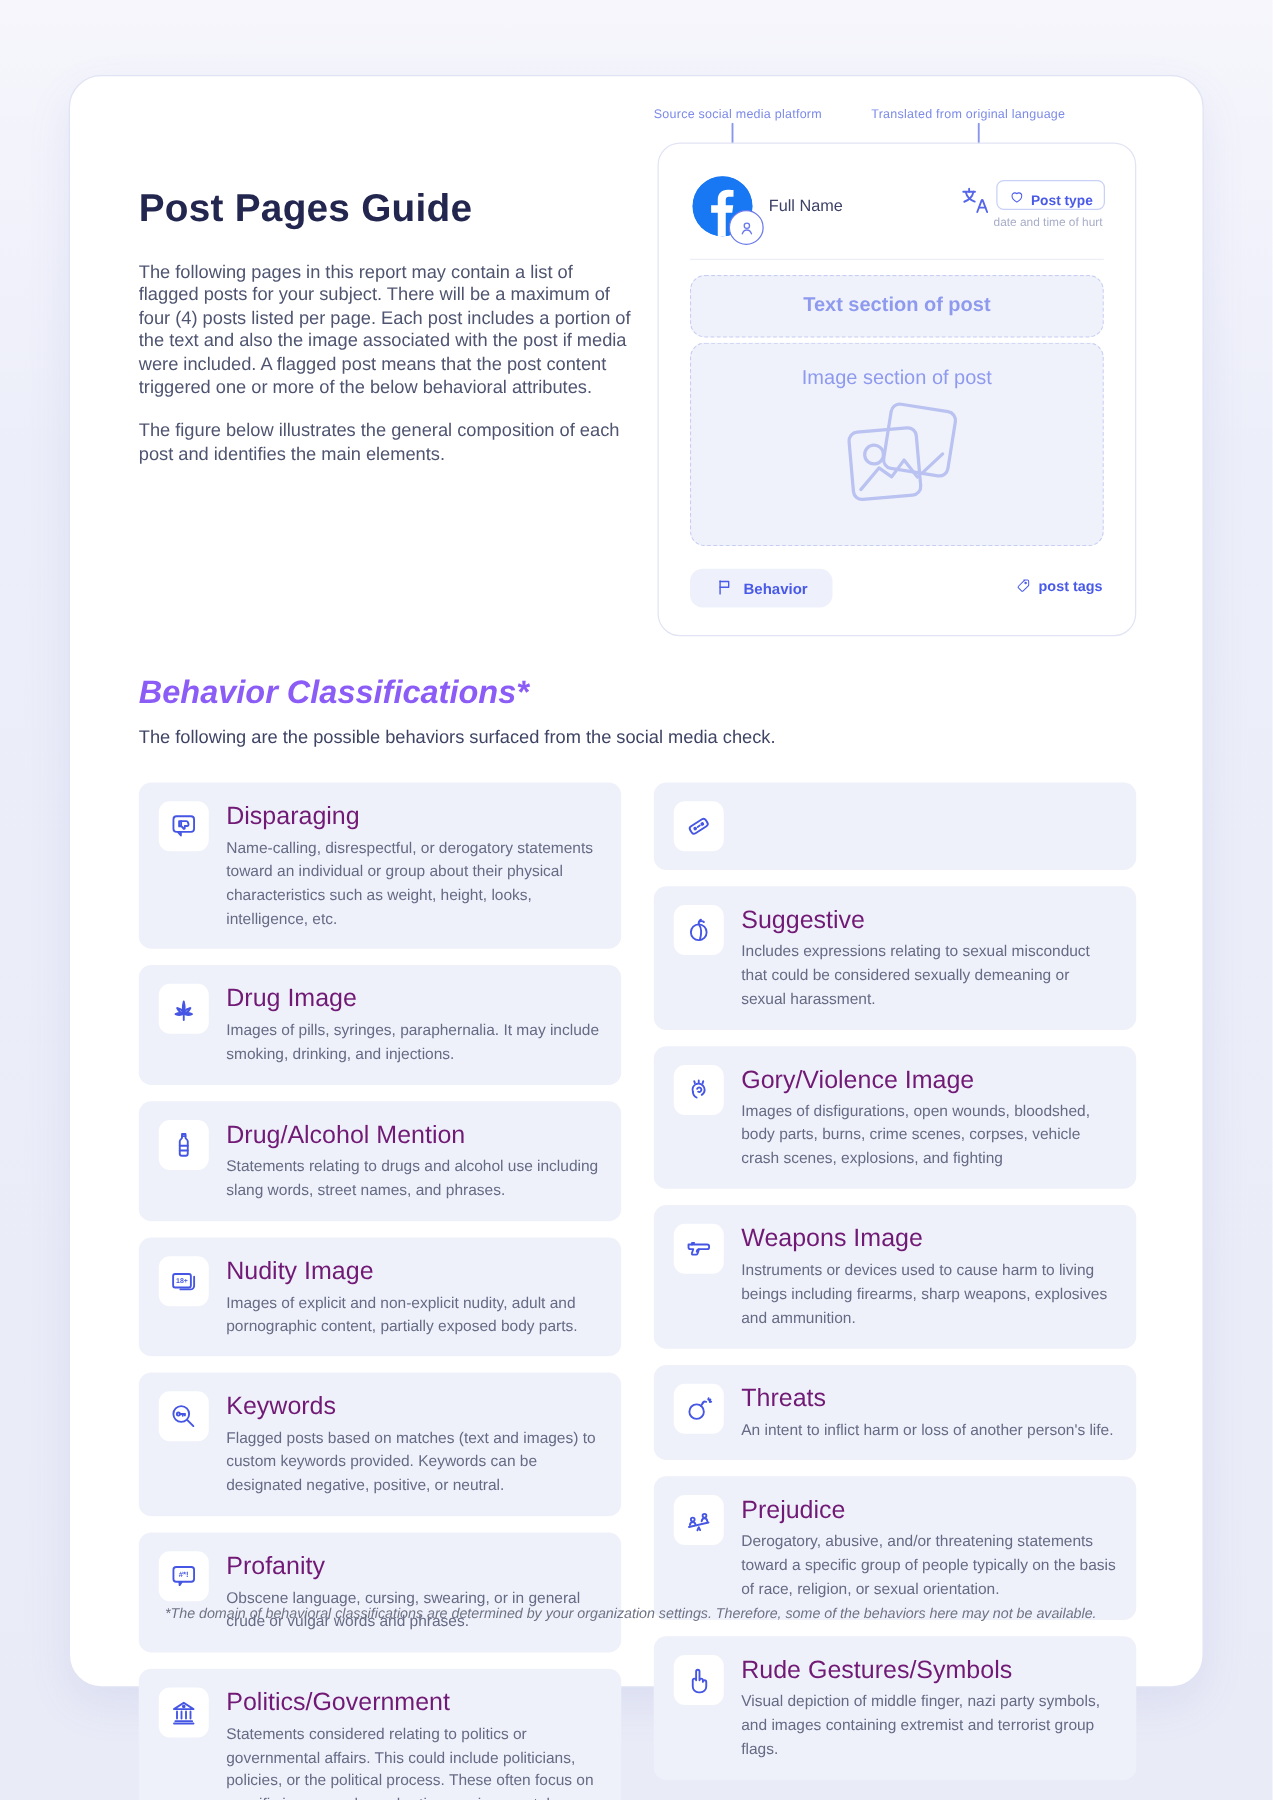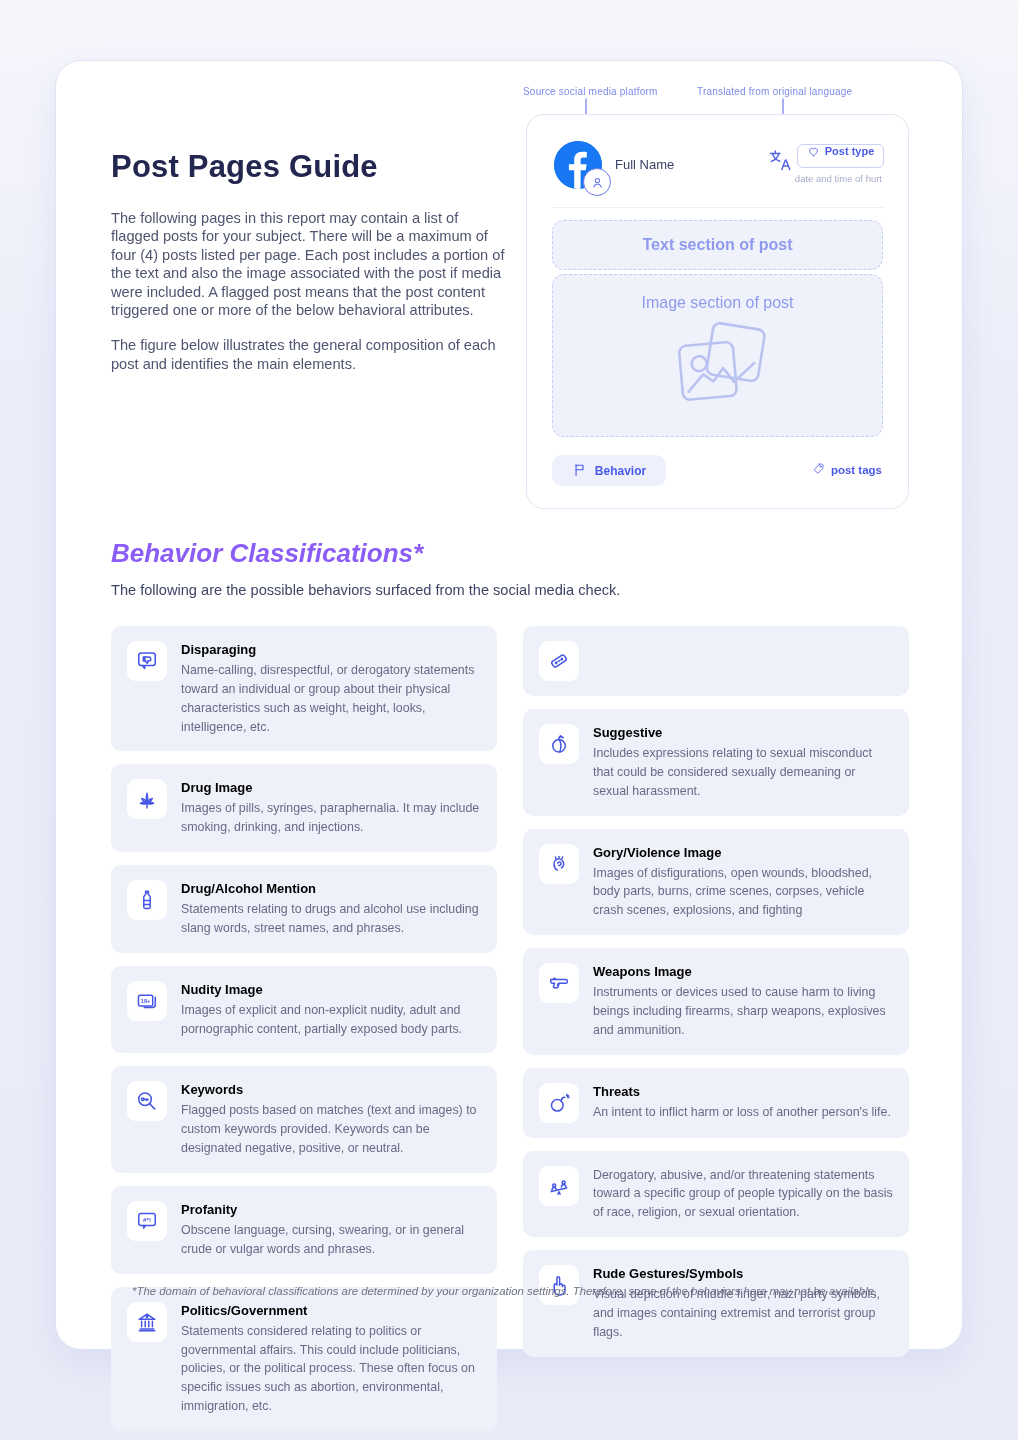--- a/index.html
+++ b/index.html
@@ -35,21 +35,21 @@
   .fb-badge {
     position:absolute; left:29px; top:27px; width:28px; height:28px; border-radius:50%;
     background:#fff; border:1.4px solid #6B7AEA; color:#6B7AEA;
     display:flex; align-items:center; justify-content:center;
   }
   .fullname { position:absolute; left:88px; top:42px; font-size:13px; color:#3C4166; }
   .xlate { position:absolute; left:241px; top:32px; width:26px; height:26px; color:#5566E8; }
   .posttype-btn {
     position:absolute; left:270px; top:29px; width:87px; height:24px;
     border:1px solid #C9D1F7; border-radius:6px; background:#fff;
-    display:flex; align-items:flex-start; justify-content:center; gap:5px;
+    display:flex; align-items:flex-end; justify-content:center; gap:5px;
     color:#4A5AE8; font-size:11px; font-weight:700;
   }
   .datetime { position:absolute; right:26px; top:58px; font-size:9.5px; color:#A8ADC8; }
   .pdivider { position:absolute; left:25px; right:25px; top:92px; height:1px; background:#EDEFF7; }
   .dashed-box {
     position:absolute; left:25px; right:25px;
     background:#F0F2FB; border:1.5px dashed #C7CEF3; border-radius:12px;
     color:#8E9AEE; font-size:16px;
   }
   .text-section { top:105px; height:50px; display:flex; align-items:center; justify-content:center;font-weight:bold; }
@@ -66,21 +66,21 @@
     color:#4A5AE8; font-size:11.5px; font-weight:700; }
   
   .cls-heading { position:absolute; left:55px; top:477px; font-size:26px; font-weight:600; color:#8b5cf6;font-style:italic; }
   .cls-sub { position:absolute; left:55px; top:521px; font-size:14.6px; color:#3F4465; }
   .grid { position:absolute; left:55px; top:565px; width:798px; display:flex; gap:26px; }
   .col { width:386px; display:flex; flex-direction:column; gap:13px; }
   .bcard { background:#EFF1FA; border-radius:10px; padding:15px 16px; display:flex; gap:14px; }
   .tile { width:40px; height:40px; min-width:40px; background:#fff; border-radius:9px;
     display:flex; align-items:center; justify-content:center; color:#4556E4; }
   .tile svg { width:24px; height:24px; }
-  .btitle { font-size:13px; font-weight:700; color:#000000; margin:1px 0 4px; }
+  .btitle { font-size:20px; font-weight:400; color:#701a75; margin:1px 0 4px; }
   .bdesc { font-size:12.4px; line-height:1.52; color:#666B85; }
   .footnote { position:absolute; left:55px; top:1224px; width:800px;
     font-size:11.4px; font-style:italic; color:#6E7285;margin-left:21px; }
   svg.stroke { fill:none; stroke:currentColor; stroke-width:1.5; stroke-linecap:round; stroke-linejoin:round; }
 </style>
 </head>
 <body>
 
 <div class="sheet">
 
@@ -398,20 +398,21 @@
                 <circle cx="7.2" cy="11.6" r="1.5"></circle>
                 <path d="M4.9 16c.3-1.5 1.3-2.4 2.3-2.4s2 .9 2.3 2.4"></path>
                 <circle cx="16.6" cy="8.6" r="1.5"></circle>
                 <path d="M14.3 13c.3-1.5 1.3-2.4 2.3-2.4s2 .9 2.3 2.4"></path>
                 <path d="M4.2 17.6L19.8 14"></path>
                 <path d="M10.9 20.3l1.1-2.6 1.1 2.4"></path>
               </svg>
             </span>
           </div>
           <div class="btxt">
+            <div class="btitle">Prejudice</div>
             <div class="bdesc">Derogatory, abusive, and/or threatening statements toward a specific group of people typically on the basis of race, religion, or sexual orientation.</div>
           </div>
         </div>
 
         <div class="bcard">
           <div class="tile">
             <span style="display:flex;">
               <svg class="stroke" viewBox="0 0 24 24" width="24" height="24">
                 <path d="M7.2 13.5v-1.3c0-.75.6-1.35 1.35-1.35S9.9 11.45 9.9 12.2V5.1c0-.75.6-1.35 1.35-1.35S12.6 4.35 12.6 5.1v7.1c0-.75.6-1.35 1.35-1.35s1.35.6 1.35 1.35v1.3c0-.75.6-1.35 1.35-1.35s1.35.6 1.35 1.35v3.6c0 2.65-2.15 4.8-4.8 4.8h-1.3c-2.65 0-4.7-2.15-4.7-4.8v-2.5z"></path>
               </svg>

